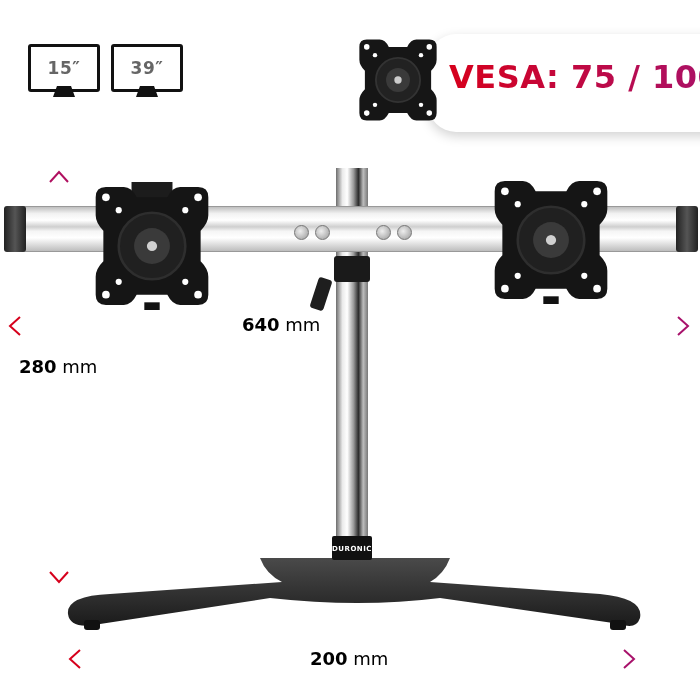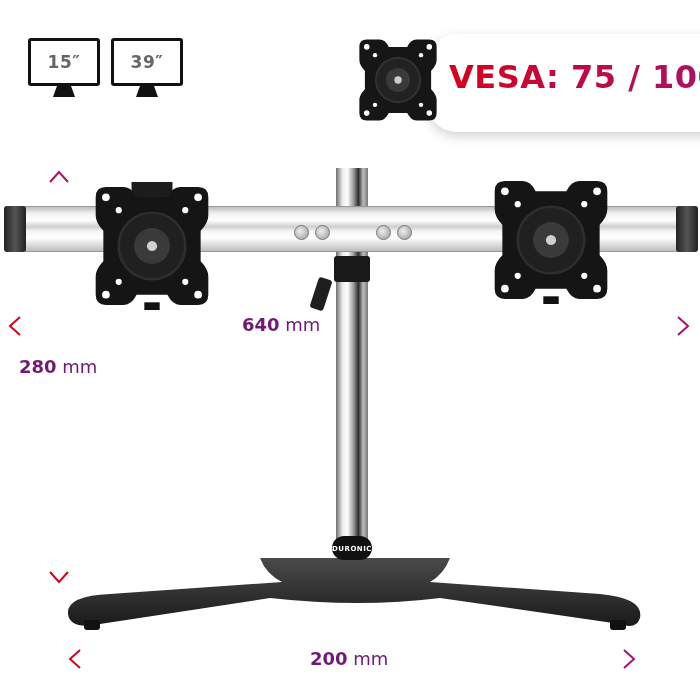--- a/index.html
+++ b/index.html
@@ -1,35 +1,35 @@
 <!DOCTYPE html>
 <html><head>
 <meta charset="utf-8">
 <style>
   html, body { margin:0; padding:0; background:#ffffff; }
   body { width:700px; height:700px; position:relative; overflow:hidden; font-family:"DejaVu Sans", sans-serif; }
   .abs { position:absolute; }
   
-  .mon { position:absolute; top:38px; width:72px; height:48px; border:3px solid #111; border-radius:3px; box-sizing:border-box; background:#fff; display:flex; align-items:center; justify-content:center; }
+  .mon { position:absolute; top:44px; width:72px; height:48px; border:3px solid #111; border-radius:3px; box-sizing:border-box; background:#fff; display:flex; align-items:center; justify-content:center; }
   .mon span { font-weight:bold; font-size:17px; color:#666; letter-spacing:0.5px; }
   .mon-stand { position:absolute; top:86px; width:22px; height:11px; background:#111; clip-path:polygon(18% 0,82% 0,100% 100%,0 100%); }
   
   .vesa-badge { position:absolute; left:428px; top:34px; width:290px; height:98px; background:#fff; border-radius:28px 0 0 28px; box-shadow:0 4px 12px rgba(0,0,0,0.18); }
   .vesa-text { position:absolute; left:449px; top:58px; font-size:32px; font-weight:bold; background:linear-gradient(90deg,#d6001c,#a8126b); -webkit-background-clip:text; background-clip:text; color:transparent; letter-spacing:0.5px; white-space:nowrap; }
   
-  .dim { position:absolute; font-size:18px; color:#701a75; white-space:nowrap; }
+  .dim { position:absolute; font-size:18px; color:#000000; white-space:nowrap; }
   .dim b { font-weight:bold; }
   
   .rail { position:absolute; left:14px; top:206px; width:672px; height:46px; background:linear-gradient(180deg,#bfbfbf 0%,#f2f2f2 15%,#ffffff 30%,#cfcfcf 45%,#f5f5f5 55%,#ffffff 70%,#bdbdbd 100%); border:1px solid #999; box-sizing:border-box; }
   .endcap { position:absolute; top:206px; width:22px; height:46px; background:linear-gradient(90deg,#222,#555,#222); border-radius:3px; }
   .pole { position:absolute; left:336px; top:168px; width:32px; height:380px; background:linear-gradient(90deg,#6d6d6d 0%,#eaeaea 20%,#ffffff 35%,#9a9a9a 55%,#2c2c2c 70%,#bdbdbd 85%,#777 100%); }
   .collar { position:absolute; left:334px; top:256px; width:36px; height:26px; background:#1a1a1a; border-radius:3px; }
   .knob { position:absolute; width:13px; height:13px; border-radius:50%; background:radial-gradient(circle at 40% 40%,#eee,#999); border:1px solid #777; top:225px; }
   .lever { position:absolute; left:314px; top:278px; width:14px; height:32px; background:#1e1e1e; transform:rotate(18deg); border-radius:3px; }
-  .logo-base { position:absolute; left:332px; top:536px; width:40px; height:24px; background:#111; border-radius:12px; color:#fff; font-size:7px; font-weight:bold; text-align:center; line-height:26px; letter-spacing:0.5px; }
+  .logo-base { position:absolute; left:332px; top:536px; width:40px; height:24px; background:#111; border-radius:2px; color:#fff; font-size:7px; font-weight:bold; text-align:center; line-height:26px; letter-spacing:0.5px; }
   .vesa-plate { position:absolute; }
 </style>
 </head>
 <body>
 
 <div class="mon" style="left:28px;">
   <span>15″</span>
 </div>
 <div class="mon-stand" style="left:53px;"></div>
 <div class="mon" style="left:111px;">

